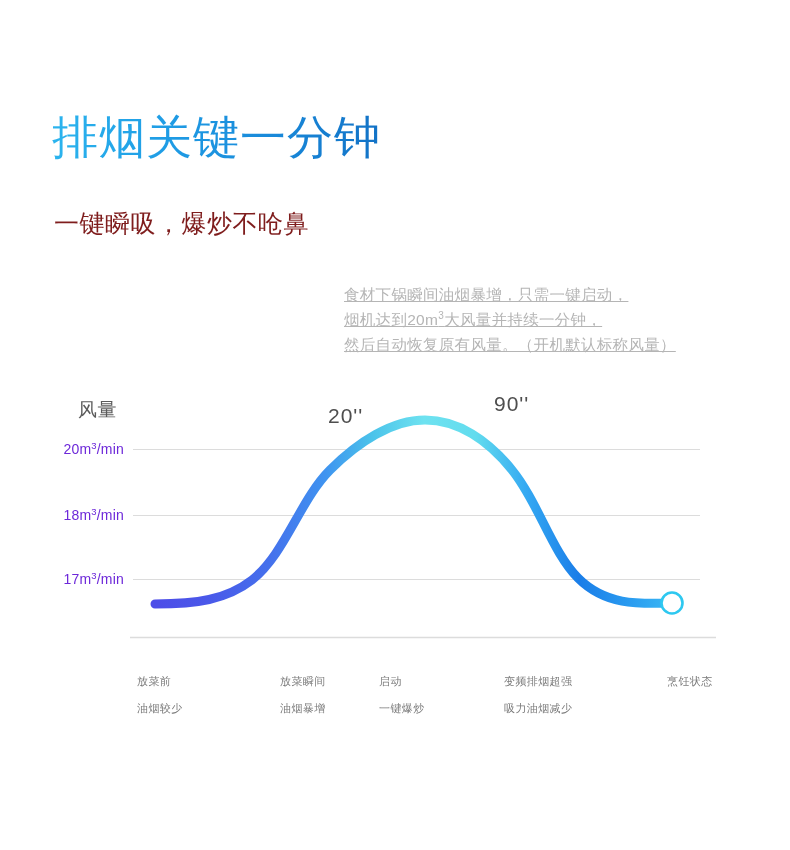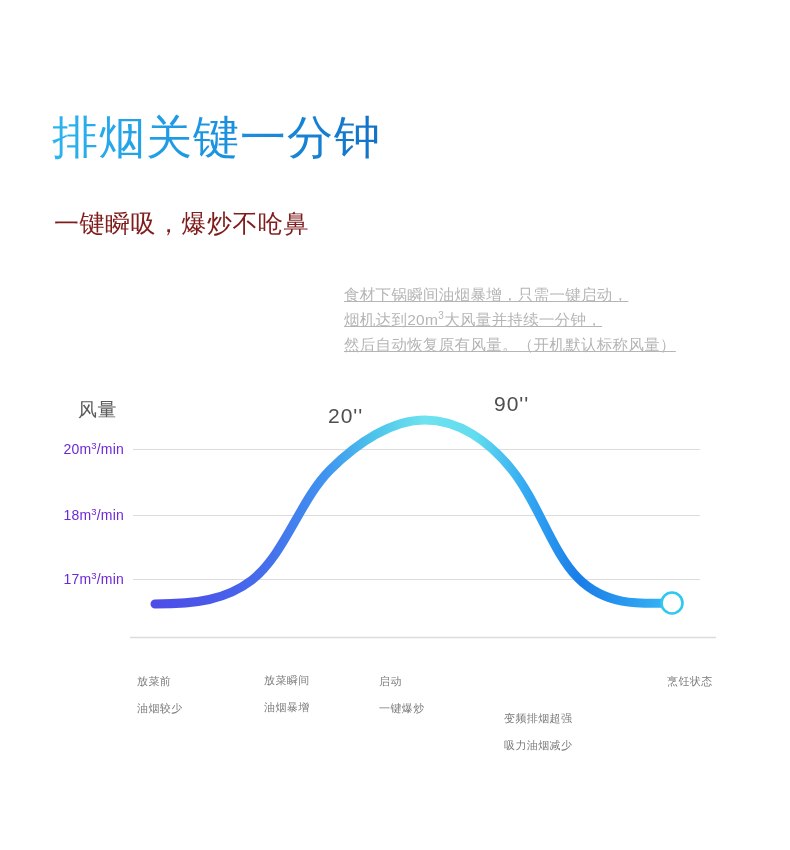--- a/index.html
+++ b/index.html
@@ -115,23 +115,23 @@
   .xlabel {
     position: absolute;
     font-size: 11px;
     line-height: 27px;
     color: #7b7b7b;
     white-space: nowrap;
     letter-spacing: 0.4px;
   }
   .xlabel .l2 { display: block; }
   .xl-0 { left: 137px; top: 668px; }
-  .xl-1 { left: 264px; top: 668px; font-family: Liberation Mono, monospace; }
+  .xl-1 { left: 280px; top: 668px; }
   .xl-2 { left: 379px; top: 668px; }
-  .xl-3 { left: 504px; top: 668px; margin-top: 37px; }
+  .xl-3 { left: 504px; top: 668px; }
   .xl-4 { left: 667px; top: 668px; }
 </style>
 </head>
 <body>
 
 <div class="hero-title">排烟关键一分钟</div>
 
 <div class="hero-subtitle">一键瞬吸，爆炒不呛鼻</div>
 
 <div class="desc">

